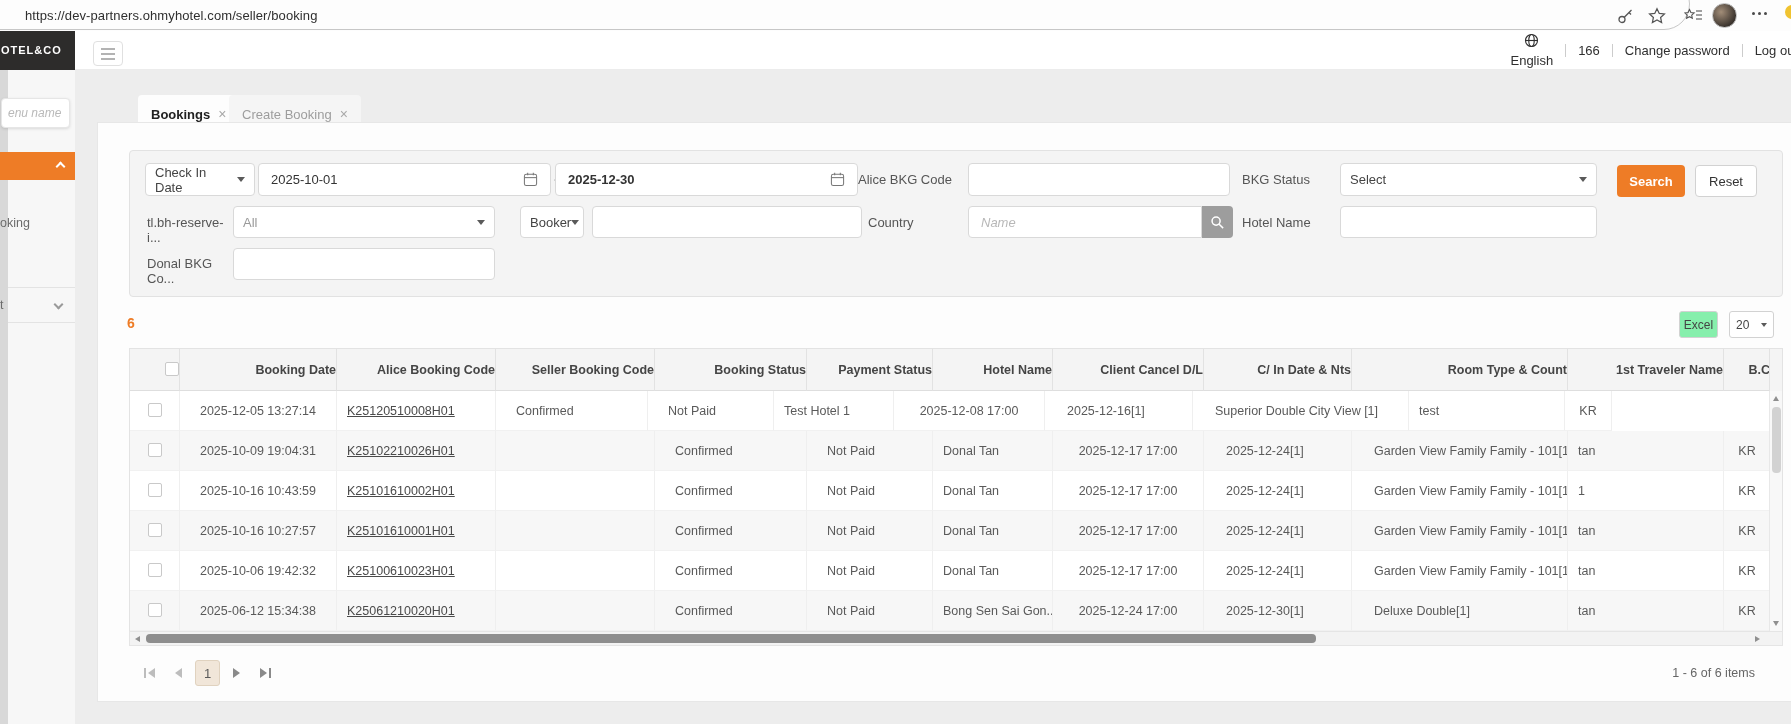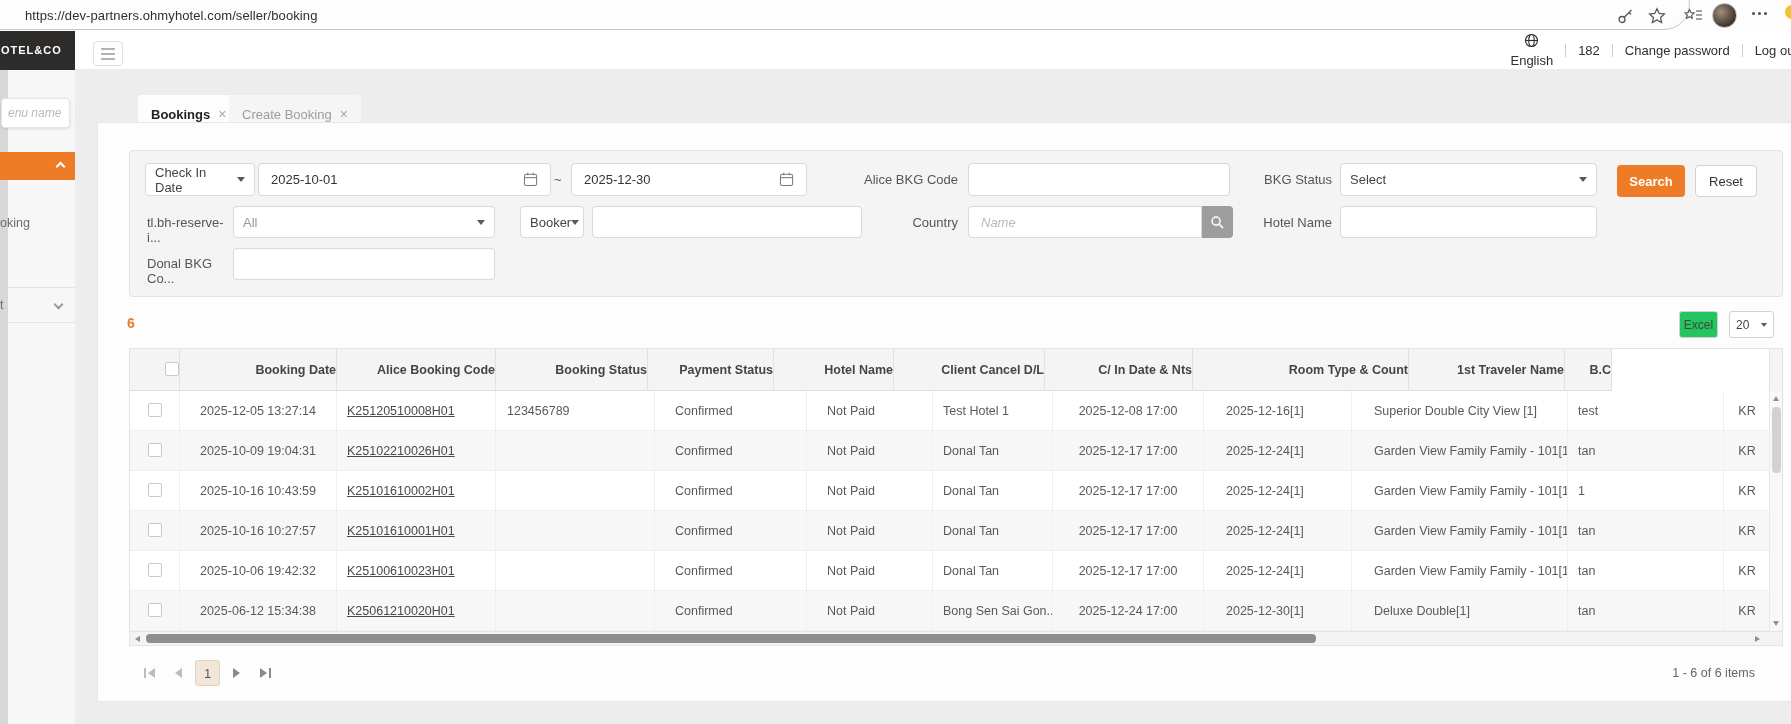--- a/index.html
+++ b/index.html
@@ -50,41 +50,41 @@
          padding:0 13px; font-size:13px; cursor:pointer; }
   .tab.active { background:#fdfdfd; color:#222; font-weight:bold; }
   .tab.inactive { background:#f5f5f5; color:#9d9d9d; }
   .tab .x { font-size:14px; color:#a8a8a8; font-weight:normal; }
   .content-card { position:absolute; left:97px; top:122px; width:1700px; height:580px; background:#fdfdfd; border:1px solid #e7e7e7; }
 
   
   .filter-panel { position:absolute; left:129px; top:150px; width:1654px; height:147px; background:#f4f4f4;
                   border:1px solid #e2e2e2; border-radius:4px; }
   .lbl { position:absolute; font-size:13px; color:#555; }
-  .lbl.r { text-align:right; }
+  .lbl.r { }
   .in { position:absolute; background:#fff; border:1px solid #d9d9d9; border-radius:4px; font-size:13px; color:#333;
         padding:0 12px; outline:none; font-family:inherit; }
   .fakein { position:absolute; background:#fff; border:1px solid #d9d9d9; border-radius:4px; font-size:13px; color:#333;
             display:flex; align-items:center; padding:0 12px; cursor:pointer; }
   .fakein .grow { flex:1; }
   .in::placeholder { font-style:italic; color:#b8b8b8; }
   .ddchip { position:absolute; background:#fff; border:1px solid #d9d9d9; border-radius:4px; font-size:13px; color:#444;
             display:flex; align-items:center; justify-content:space-between; padding:0 9px; cursor:pointer; }
   .caret { width:0; height:0; border-left:4px solid transparent; border-right:4px solid transparent; border-top:5px solid #5a5a5a; }
   .muted { color:#999; }
   .btn-search { position:absolute; left:1617px; top:165px; width:68px; height:32px; background:#ee7c26; color:#fff;
                 border:none; border-radius:4px; font-size:13px; font-weight:bold; cursor:pointer; font-family:inherit; }
   .btn-reset { position:absolute; left:1695px; top:165px; width:62px; height:32px; background:#fff; color:#333;
                border:1px solid #d2d2d2; border-radius:4px; font-size:13px; cursor:pointer; font-family:inherit; }
   .country-btn { position:absolute; left:1202px; top:206px; width:31px; height:32px; background:#9d9d9d; border:none;
                  border-radius:0 4px 4px 0; cursor:pointer; display:flex; align-items:center; justify-content:center; }
 
   
   .count { position:absolute; left:127px; top:315px; font-size:14px; font-weight:bold; color:#ee7c26; }
-  .btn-excel { position:absolute; left:1679px; top:311px; width:39px; height:27px; background:#22c55e; border:1px solid #d2d2d2;
+  .btn-excel { position:absolute; left:1679px; top:311px; width:39px; height:27px; background:#86efac; border:1px solid #d2d2d2;
                border-radius:3px; font-size:12px; color:#444; cursor:pointer; font-family:inherit; }
   .size-select { position:absolute; left:1729px; top:311px; width:45px; height:27px; background:#fff; border:1px solid #d2d2d2;
                  border-radius:3px; font-size:12px; color:#444; display:flex; align-items:center; justify-content:space-between;
                  padding:0 6px; cursor:pointer; }
   .size-select .caret { border-top-width:4px; border-left-width:3.5px; border-right-width:3.5px; }
 
   
   .grid { position:absolute; left:129px; top:348px; width:1654px; border:1px solid #e3e3e3; background:#fff; }
   .trow { display:flex; width:1641px; }
   .trow.thead .tcell { height:42px; line-height:42px; background:#f4f4f4; font-weight:bold; color:#454545;
@@ -172,21 +172,21 @@
         <span>
           <svg width="15" height="15" viewBox="0 0 16 16" fill="none" stroke="#2f2f2f" stroke-width="1.2">
             <circle cx="8" cy="8" r="6.4"></circle>
               <ellipse cx="8" cy="8" rx="2.9" ry="6.4"></ellipse>
               <line x1="1.6" y1="8" x2="14.4" y2="8"></line>
           </svg>
         </span>
         <span>English</span>
       </span>
       <span class="hsep"></span>
-      <span>182</span>
+      <span>166</span>
       <span class="hsep"></span>
       <span>Change password</span>
       <span class="hsep"></span>
       <span>Log out</span>
     </div>
   </div>
 
   <div class="sidebar">
     <div class="side-strip"></div>
     <input class="side-search" placeholder="enu name" style="">
@@ -222,21 +222,21 @@
     <span>
       <svg width="15" height="15" viewBox="0 0 16 16" fill="none" stroke="#777" stroke-width="1.1">
         <rect x="1.5" y="2.5" width="13" height="12" rx="2"></rect>
           <line x1="1.5" y1="6" x2="14.5" y2="6"></line>
         <line x1="5" y1="0.8" x2="5" y2="3.5"></line>
           <line x1="11" y1="0.8" x2="11" y2="3.5"></line>
       </svg>
     </span>
   </div>
   <div class="lbl" style="left:554px; top:172px;">~</div>
-  <div class="fakein" style="left:571px; top:163px; width:236px; height:33px;">
+  <div class="fakein" style="left:555px; top:163px; width:303px; height:33px;font-weight:bold;">
     <span class="grow">2025-12-30</span>
     <span>
       <svg width="15" height="15" viewBox="0 0 16 16" fill="none" stroke="#777" stroke-width="1.1">
         <rect x="1.5" y="2.5" width="13" height="12" rx="2"></rect>
           <line x1="1.5" y1="6" x2="14.5" y2="6"></line>
         <line x1="5" y1="0.8" x2="5" y2="3.5"></line>
           <line x1="11" y1="0.8" x2="11" y2="3.5"></line>
       </svg>
     </span>
   </div>
@@ -281,34 +281,34 @@
   <div class="size-select">
     <span>20</span>
     <span class="caret"></span>
   </div>
 
   <div class="grid" id="grid">
       <div class="trow thead">
         <div class="tcell al-center" style="width: 50px;"><span class="cbx"></span></div>
         <div class="tcell al-center" style="width: 157px;">Booking Date</div>
         <div class="tcell al-left" style="width: 159px;">Alice Booking Code</div>
+        <div class="tcell al-left" style="width: 159px;">Seller Booking Code</div>
         <div class="tcell al-left" style="width: 152px;">Booking Status</div>
         <div class="tcell al-left" style="width: 126px;">Payment Status</div>
         <div class="tcell al-left" style="width: 120px;">Hotel Name</div>
         <div class="tcell al-center" style="width: 151px;">Client Cancel D/L</div>
         <div class="tcell al-left" style="width: 148px;">C/ In Date &amp; Nts</div>
         <div class="tcell al-left" style="width: 216px;">Room Type &amp; Count</div>
         <div class="tcell al-left" style="width: 156px;">1st Traveler Name</div>
         <div class="tcell al-center" style="width: 47px;">B.C</div>
       </div>
     <div class="trow">
         <div class="tcell al-center" style="width: 50px;"><span class="cbx"></span></div>
         <div class="tcell al-center" style="width: 157px;">2025-12-05 13:27:14</div>
         <div class="tcell al-left" style="width: 159px; padding-left: 10px;"><span class="code-link">K25120510008H01</span></div>
-        <div class="tcell al-left" style="width: 159px; padding-left: 11px;">123456789</div>
         <div class="tcell al-left" style="width: 152px; padding-left: 20px;">Confirmed</div>
         <div class="tcell al-left" style="width: 126px; padding-left: 20px;">Not Paid</div>
         <div class="tcell al-left" style="width: 120px; padding-left: 10px;">Test Hotel 1</div>
         <div class="tcell al-center" style="width: 151px;">2025-12-08 17:00</div>
         <div class="tcell al-left" style="width: 148px; padding-left: 22px;">2025-12-16[1]</div>
         <div class="tcell al-left" style="width: 216px; padding-left: 22px;">Superior Double City View [1]</div>
         <div class="tcell al-left" style="width: 156px; padding-left: 10px;">test</div>
         <div class="tcell al-center" style="width: 47px;">KR</div>
       </div>
       <div class="trow alt">

